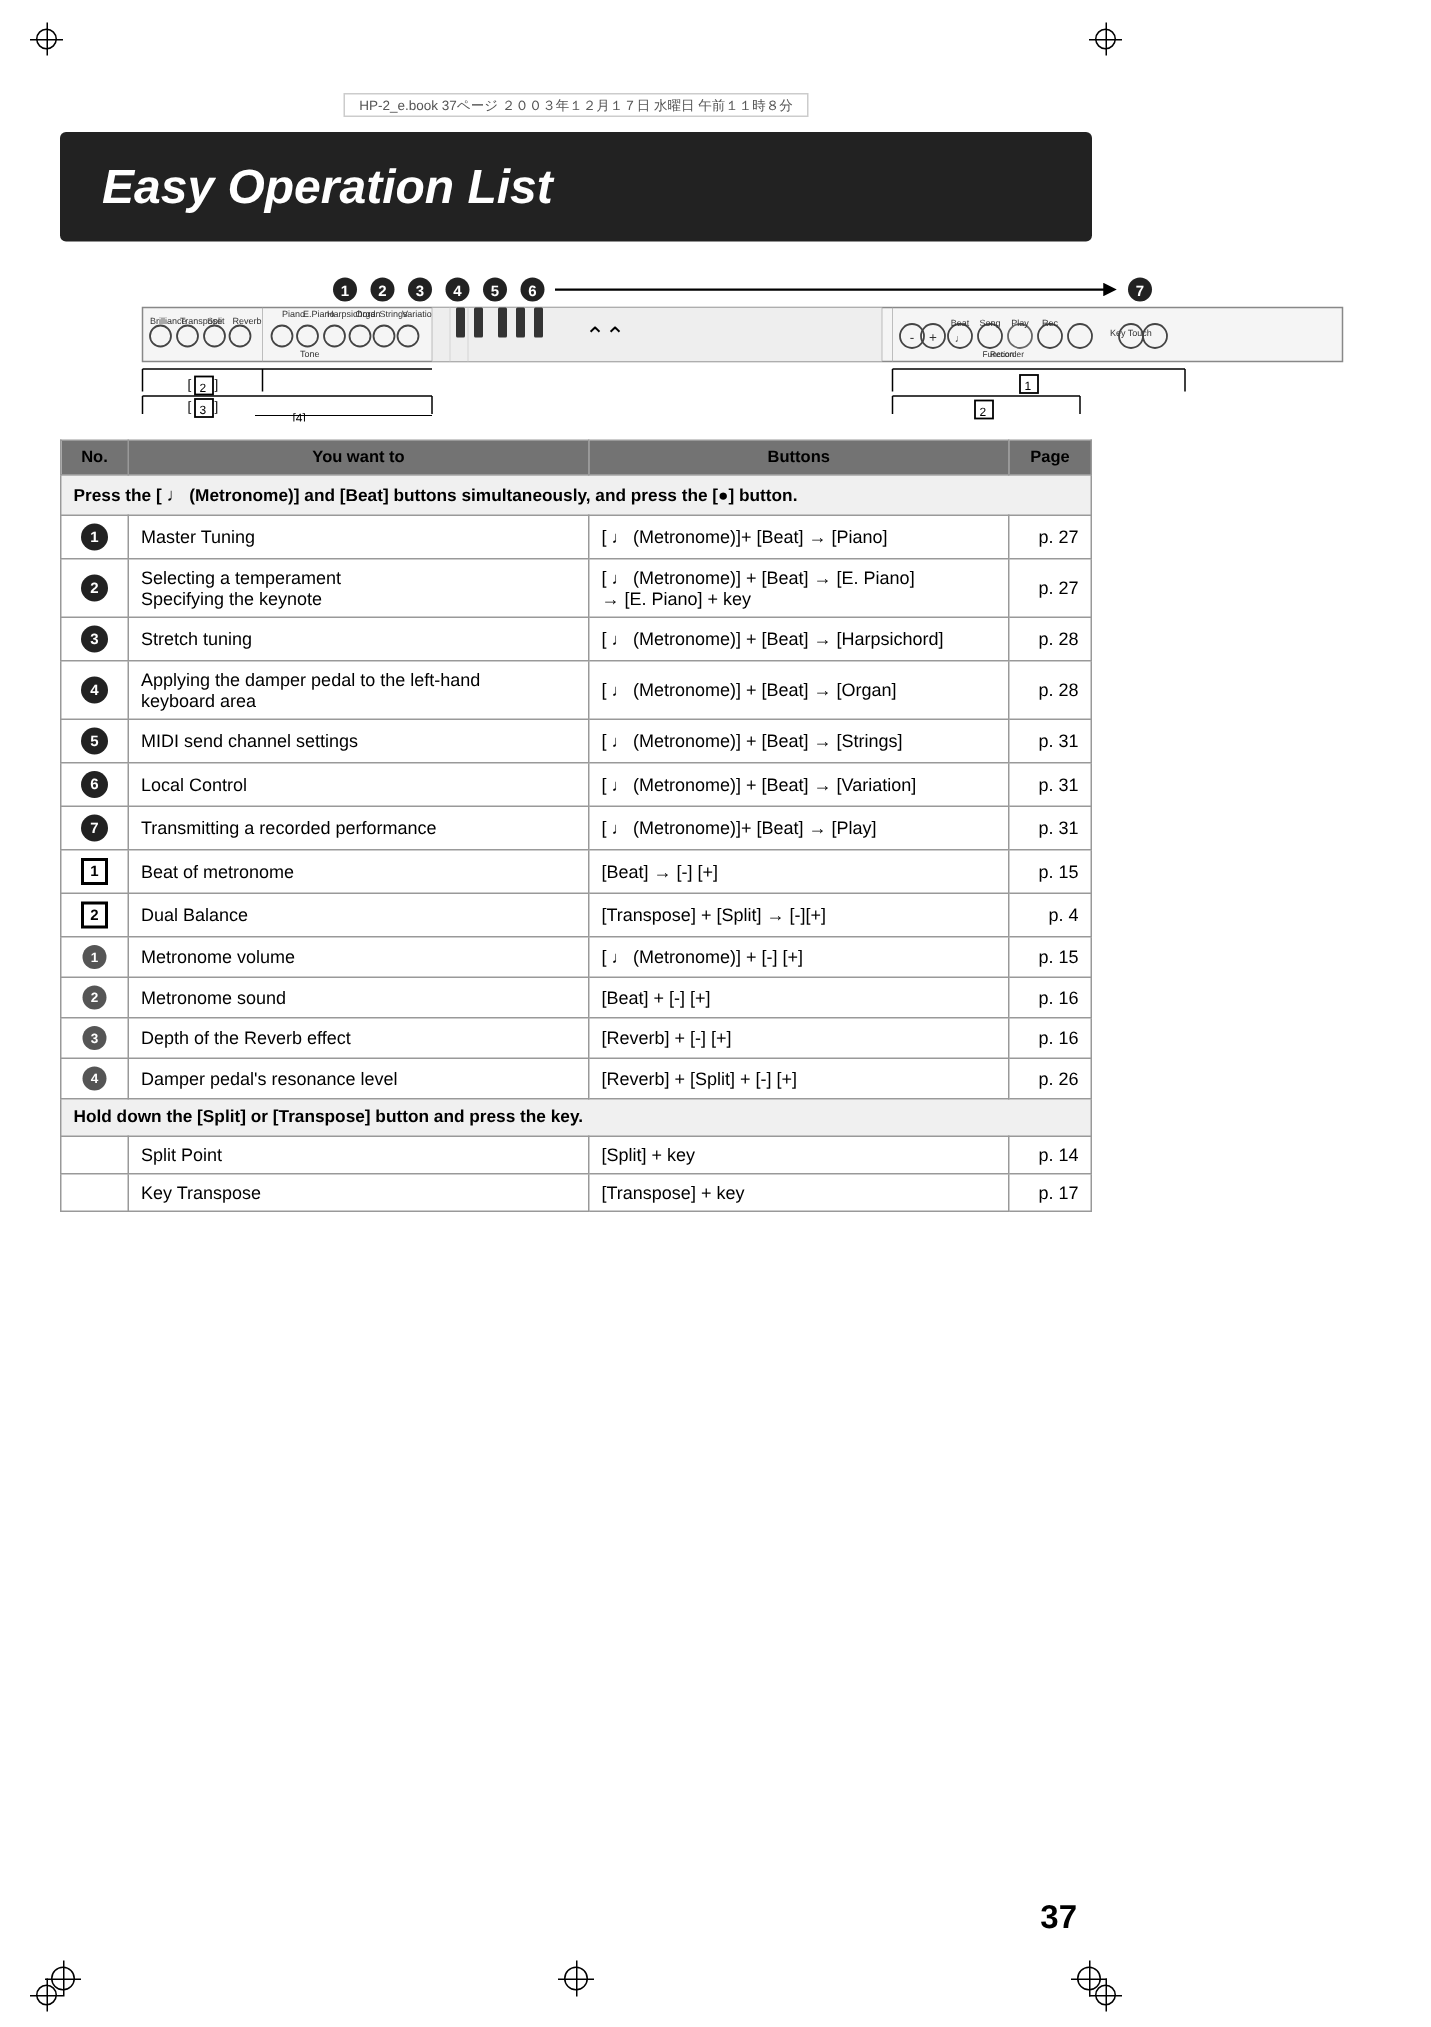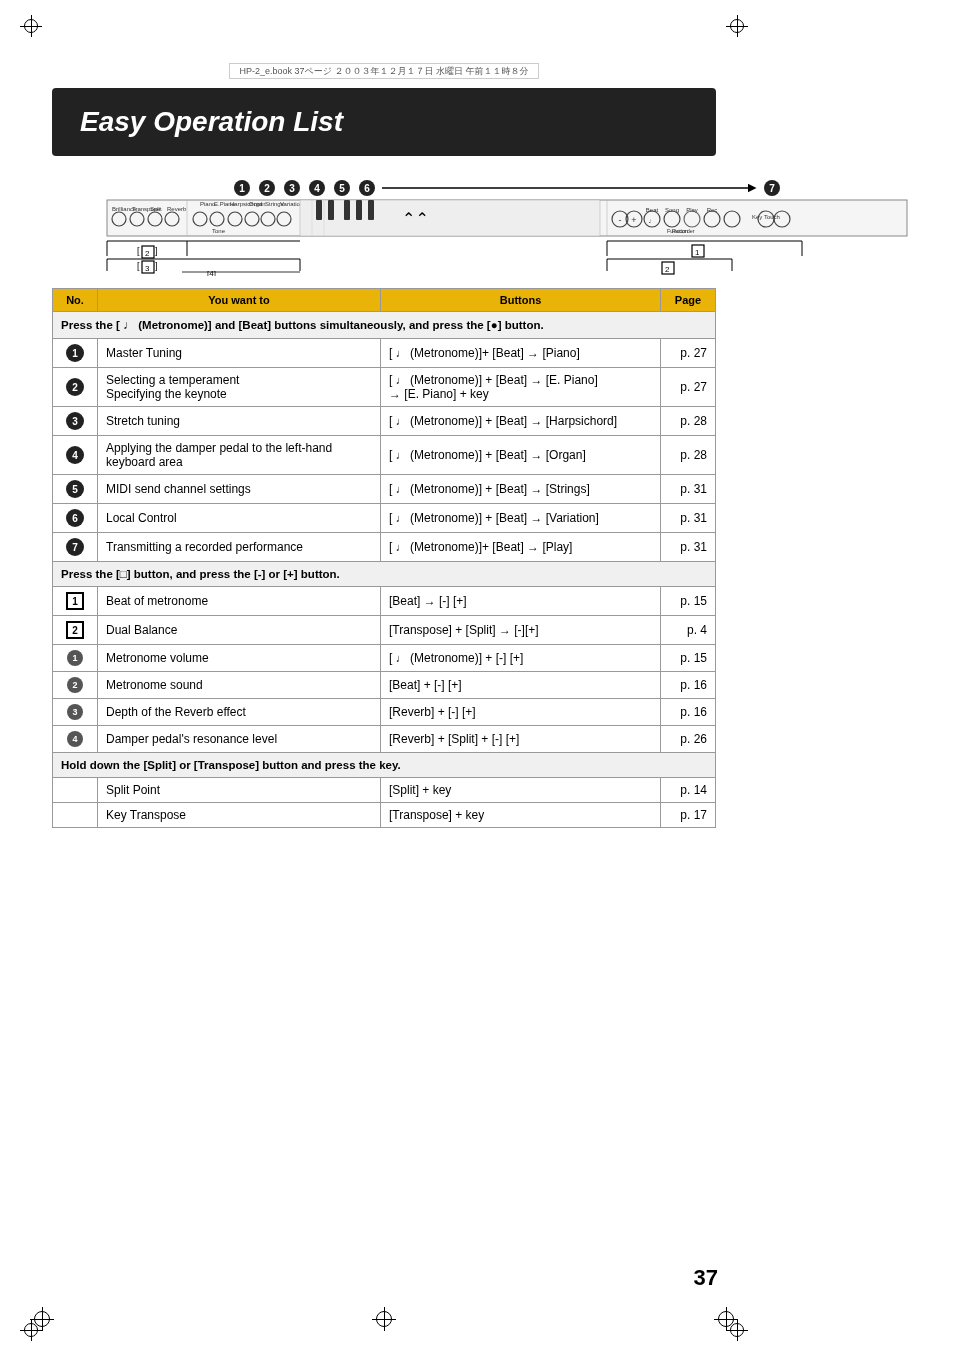--- a/index.html
+++ b/index.html
@@ -10,46 +10,46 @@
       min-height: 1351px;
       position: relative;
       overflow: hidden;
     }
 
     .page-container {
       width: 768px;
       min-height: 1351px;
       background: #fff;
       position: relative;
-      padding: 20px 52px;
+      padding: 20px 40px;
     }
 
     
     .title-banner {
       background: #222;
       color: #fff;
-      font-size: 28px;
+      font-size: 32px;
       font-weight: bold;
       font-style: italic;
       padding: 18px 28px;
       margin-bottom: 20px;
       margin-top: 10px;
       border-radius: 4px;
     }
 
     
     .main-table {
       width: 100%;
       border-collapse: collapse;
       font-size: 12px;
       margin-top: 10px;
     }
 
     .main-table th {
-      background: #eab308;
+      background: #737373;
       border: 1px solid #999;
       padding: 5px 8px;
       font-size: 11px;
       font-weight: bold;
       text-align: center;
     }
 
     .main-table td {
       border: 1px solid #999;
       padding: 5px 8px;
@@ -334,25 +334,20 @@
 
       <tr>
         <td class="no-cell">
           <span class="circle-badge">7</span>
         </td>
         <td>Transmitting a recorded performance</td>
         <td class="buttons-cell">[ <span style="font-size:11px;">♩</span> (Metronome)]+ [Beat] → [Play]</td>
         <td class="page-cell">p. 31</td>
       </tr>
 
-      <tr class="section-header">
-        <td colspan="4">
-          <b>Press the [□] button, and press the [-] or [+] button.</b>
-        </td>
-      </tr>
 
       <tr>
         <td class="no-cell">
           <span class="square-badge">1</span>
         </td>
         <td>Beat of metronome</td>
         <td class="buttons-cell">[Beat] → [-] [+]</td>
         <td class="page-cell">p. 15</td>
       </tr>
       <tr>

